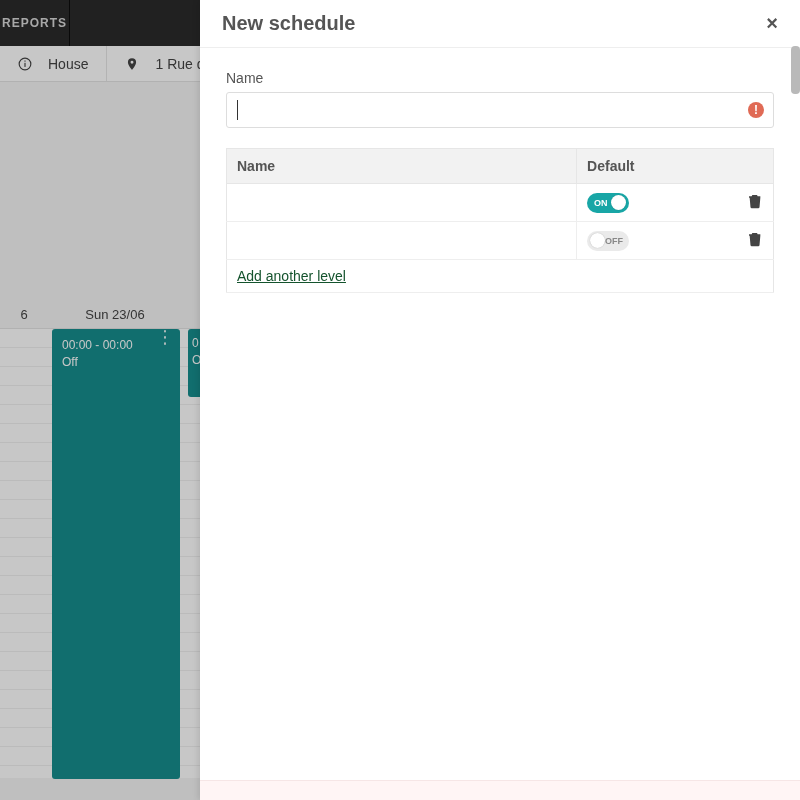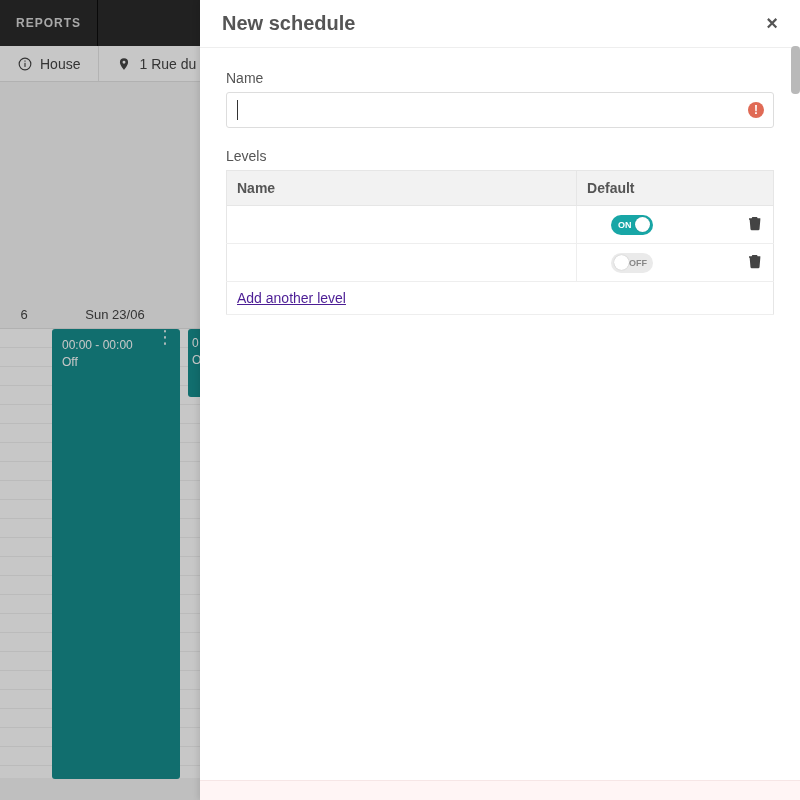--- a/index.html
+++ b/index.html
@@ -1,25 +1,25 @@
 <!DOCTYPE html>
 <html><head>
 <meta charset="utf-8">
 <style>
 * { box-sizing: border-box; margin: 0; padding: 0; }
 body { font-family: "Segoe UI", Arial, sans-serif; width: 800px; height: 800px; overflow: hidden; position: relative; background: #fff; color: #333; }
 
 .backdrop { position: absolute; inset: 0; background: #f5f5f5; }
 .topbar { position: absolute; top: 0; left: 0; right: 0; height: 46px; background: #2b2b2b; display: flex; align-items: center; color: #d8d8d8; font-size: 12px; letter-spacing: 1px; }
-.topbar .nav-item { display: flex; align-items: center; height: 100%; padding: 0 16px; font-weight: 600; gap: 10px; }
+.topbar .nav-item { display: flex; align-items: center; height: 100%; padding: 0 2px; font-weight: 600; gap: 10px; }
 .sep { width: 1px; height: 100%; background: #000; opacity: 0.7;}
 .bell { width: 14px; height: 14px; display:inline-block; }
 
 .breadcrumb { position: absolute; top: 46px; left: 0; right: 0; height: 36px; background: #fff; display: flex; align-items: center; border-bottom: 1px solid #e3e3e3; font-size: 14px; color: #444; }
-.breadcrumb .bc-item { display:flex; align-items:center; gap:8px; padding: 0 18px; height: 100%; border-right:1px solid #e6e6e6;}
+.breadcrumb .bc-item { display:flex; align-items:center; gap:16px; padding: 0 18px; height: 100%; border-right:1px solid #e6e6e6;}
 .bc-icon { width:14px; height:14px; display:inline-block; }
 
 .calendar-zone { position:absolute; top: 300px; left:0; right:0; }
 .cal-head { height: 28px; display:flex; align-items:center; font-size: 13px; color:#444; }
 .cal-head .col { flex:none; text-align:center; }
 .cal-head .col.tue { width:48px; }
 .cal-head .col.wed { width:134px; }
 .cal-head .col.thu { width:18px; }
 .grid { position: relative; height: 450px; border-top:1px solid #e3e3e3; background: repeating-linear-gradient(#fff,#fff 18px,#f0f0f0 18px,#f0f0f0 19px); }
 .event { position:absolute; top:0; border-radius:3px; background:#178e8e; color:#fff; padding:8px 10px; font-size:12px; line-height:1.4; }
@@ -44,30 +44,30 @@
 .err-icon { position:absolute; right:10px; top:50%; transform:translateY(-50%); width:16px; height:16px; border-radius:50%; background:#e06a55; color:#fff; font-size:12px; font-weight:bold; display:flex; align-items:center; justify-content:center; }
 
 table.levels { width:100%; border:1px solid #e6e6e6; border-collapse:collapse; font-size:14px; }
 table.levels th { text-align:left; background:#f2f2f2; padding:9px 10px; color:#555; font-weight:600; border-bottom:1px solid #e6e6e6; }
 table.levels th:first-child { border-right:1px solid #e6e6e6; }
 table.levels td { padding:8px 10px; border-bottom:1px solid #eee; vertical-align:middle; }
 table.levels td.name-cell { border-right:1px solid #eee; }
 .del-cell { width:36px; text-align:center; }
 .trash { width:16px; height:18px; display:inline-block; cursor:pointer; }
 
-.toggle { position:relative; width:42px; height:20px; border-radius:999px; display:inline-flex; align-items:center; cursor:pointer; font-size:9px; font-weight:600;margin-left:24px; }
+.toggle { position:relative; width:42px; height:20px; border-radius:999px; display:inline-flex; align-items:center; cursor:pointer; font-size:9px; font-weight:600; }
 .toggle.on { background:#18a6a6; color:#fff; padding-left:7px; }
 .toggle.off { background:#eaeaea; color:#888; justify-content:flex-end; padding-right:6px; }
 .toggle .knob { position:absolute; width:15px; height:15px; border-radius:50%; background:#fff; box-shadow:0 0 1px rgba(0,0,0,.3); }
 .toggle.on .knob { right:3px; }
 .toggle.off .knob { left:3px; }
 .toggle-wrap { display:flex; justify-content:flex-start; }
 
 .add-row td { padding:10px 12px; }
-.add-link { text-decoration:underline; color:#4c1d95; cursor:pointer; font-size:14px; }
+.add-link { text-decoration:underline; color:#14532d; cursor:pointer; font-size:14px; }
 
 .footer-strip { position:absolute; left:0; right:0; bottom:0; height:20px; background:#fff5f5; border-top:1px solid #f6e6e6; }
 
 .cursor { display:inline-block; width:1px; height:20px; background:#333; vertical-align:middle; }
 </style>
 </head>
 <body>
 
 <div class="backdrop">
   <div class="topbar">
@@ -128,21 +128,20 @@
   <div class="panel-body">
     <div class="field-label">Name</div>
     <div class="input-row">
       <input class="text-input" type="text" value="" style="">
       <span class="cursor" style="position:absolute;left:11px;top:8px;"></span>
       <div class="err-icon">
           <span>!</span>
         </div>
     </div>
 
-    <div class="field-label">Levels</div>
     <table class="levels">
       <thead>
         <tr>
           <th style="width:64%;">Name</th>
           <th colspan="2">Default</th>
         </tr>
       </thead>
       <tbody>
         <tr>
           <td class="name-cell"><span></span></td>

